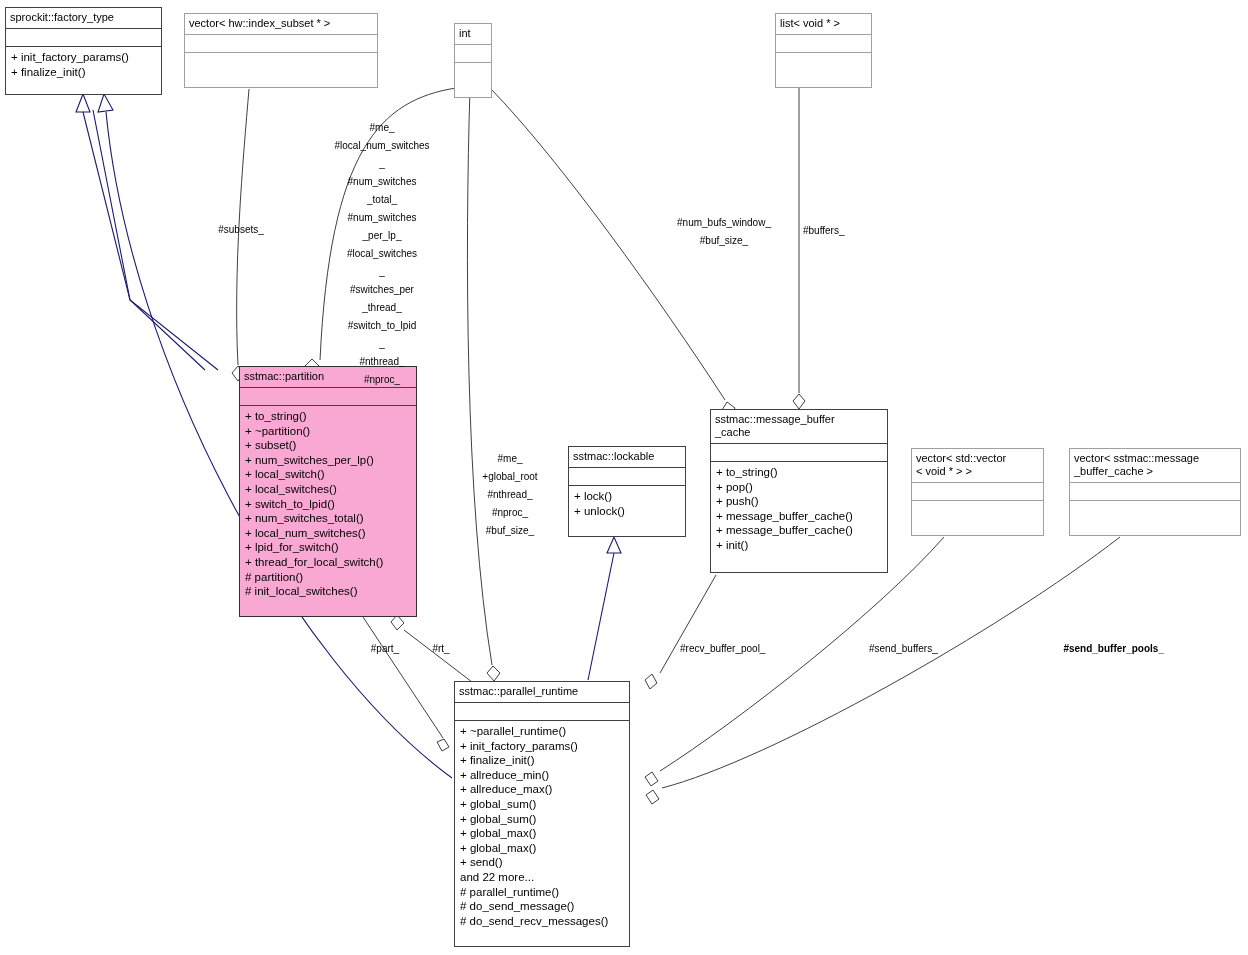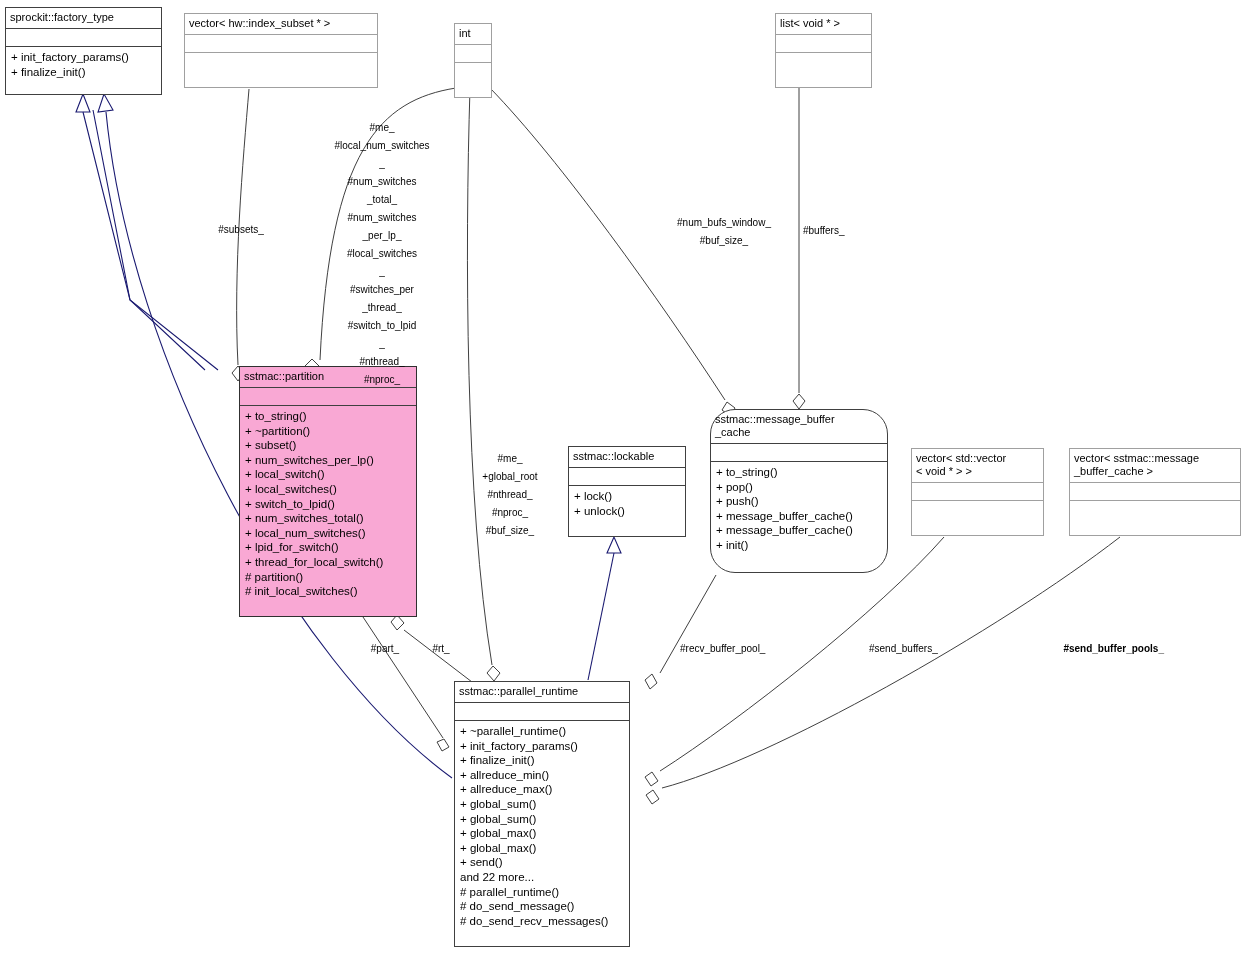--- a/index.html
+++ b/index.html
@@ -195,21 +195,21 @@
 
   <div class="uml-box bold" style="left:568px; top:446px; width:118px; height:91px;">
     <div class="uml-title">sstmac::lockable</div>
     <div class="uml-sep uml-attrs"></div>
     <div class="uml-sep uml-ops">
       <div>+ lock()</div>
       <div>+ unlock()</div>
     </div>
   </div>
 
-  <div class="uml-box bold" style="left:710px; top:409px; width:178px; height:164px;border-radius:25px;">
+  <div class="uml-box bold" style="left:710px; top:409px; width:178px; height:164px;">
     <div class="uml-title">sstmac::message_buffer
 _cache</div>
     <div class="uml-sep uml-attrs"></div>
     <div class="uml-sep uml-ops">
       <div>+ to_string()</div>
       <div>+ pop()</div>
       <div>+ push()</div>
       <div>+ message_buffer_cache()</div>
       <div>+ message_buffer_cache()</div>
       <div>+ init()</div>

